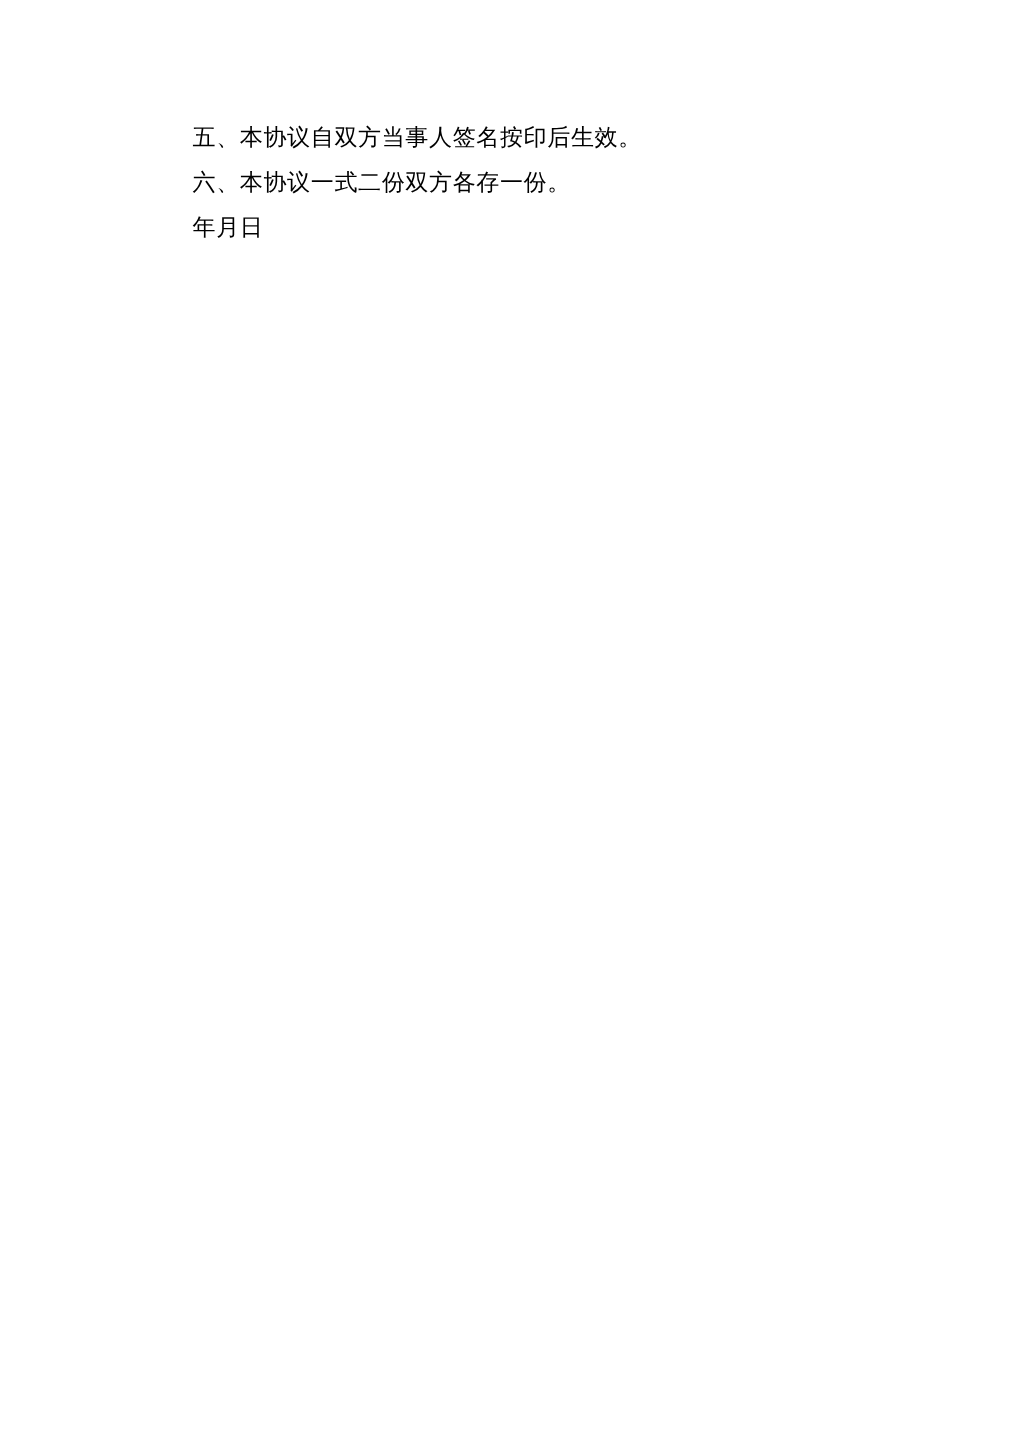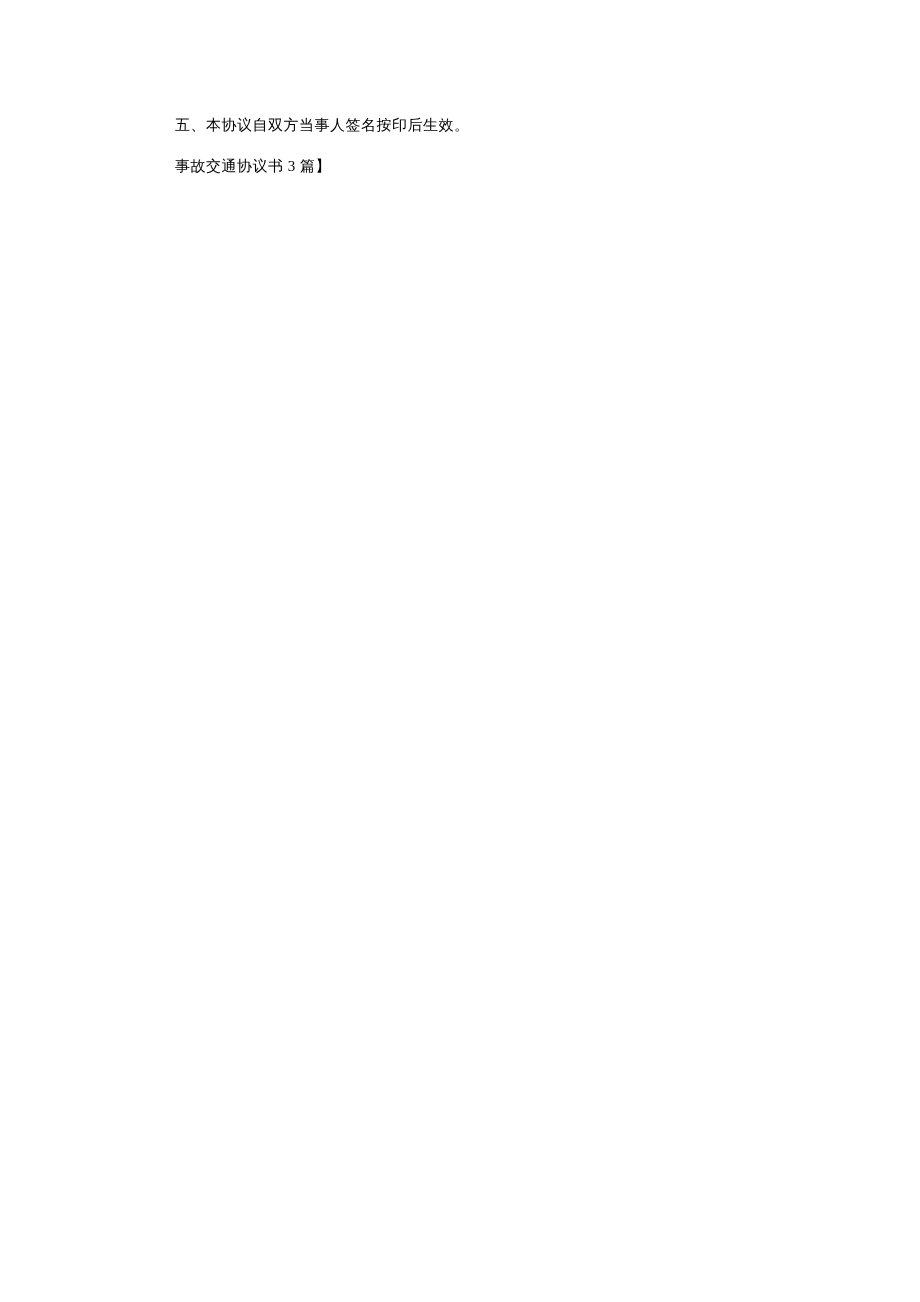--- a/index.html
+++ b/index.html
@@ -9,25 +9,26 @@
     }
     body {
       width: 920px;
       height: 1302px;
       background: #ffffff;
       font-family: "SimSun", "宋体", serif;
       padding-top: 105px;
       padding-left: 175px;
     }
     .line {
-      font-size: 15px;
+      font-size: 21px;
       line-height: 41px;
       color: #000000;
       letter-spacing: 0.5px;
     }
   </style>
 </head>
 <body>
 
 <div class="content">
   <div class="line">五、本协议自双方当事人签名按印后生效。</div>
-  <div class="line">事故交通协议书 3 篇】</div>
+  <div class="line">六、本协议一式二份双方各存一份。</div>
+  <div class="line">年月日</div>
 </div>
 
 </body></html>

